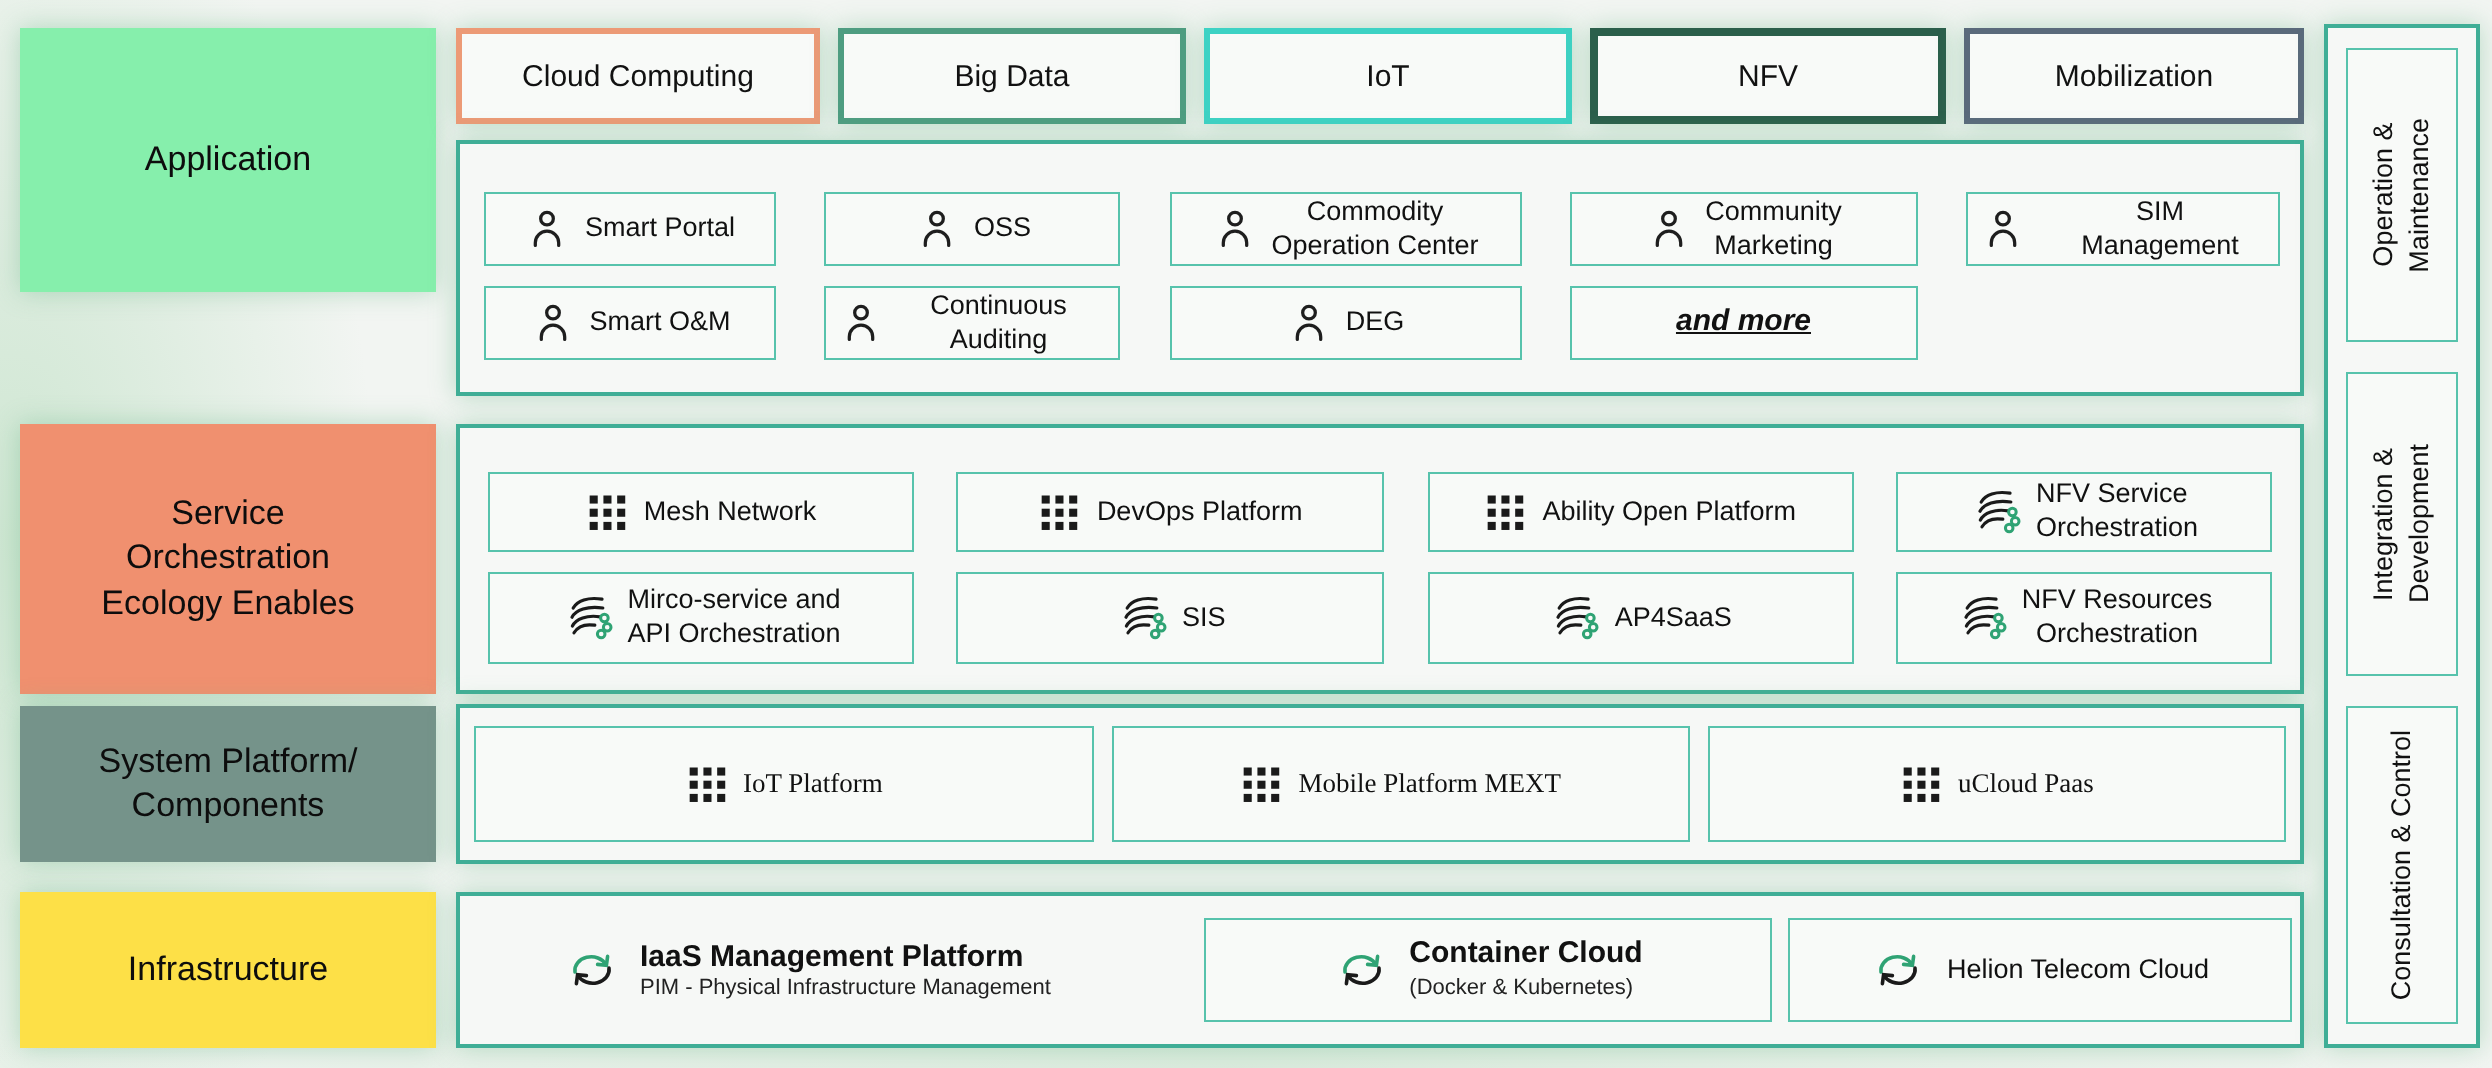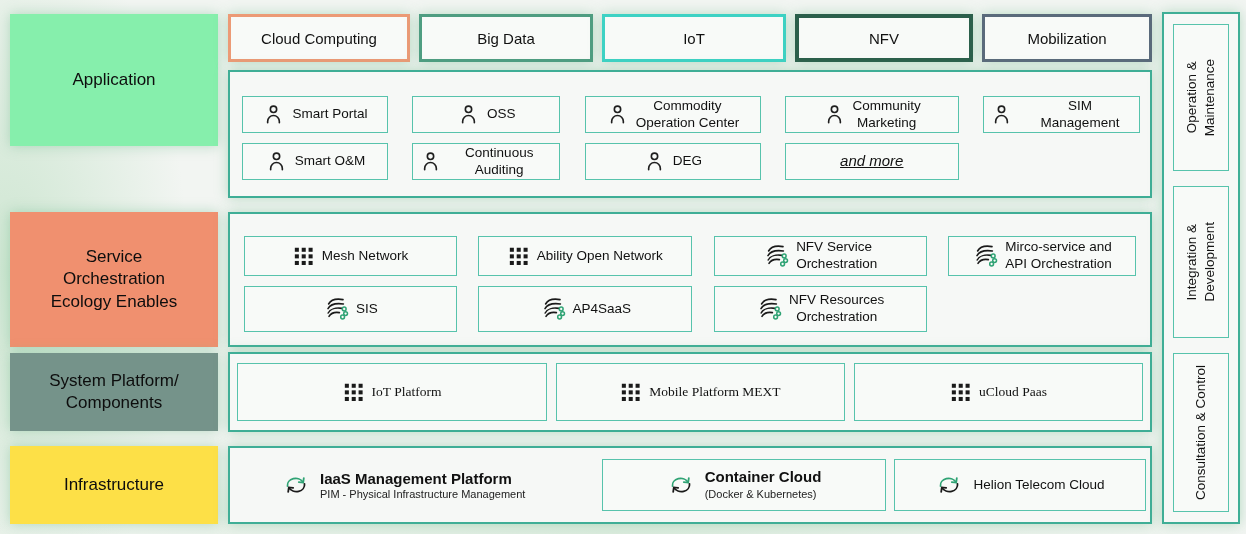--- a/index.html
+++ b/index.html
@@ -42,21 +42,21 @@
     display:grid;height:100%;box-sizing:border-box;padding:24px 10px 0 12px;
     grid-template-columns:146px 148px 176px 174px 157px;
     grid-auto-rows:37px;row-gap:10px;justify-content:space-between;align-content:start;
   }
   #svc-grid{
     display:grid;height:100%;box-sizing:border-box;padding:22px 14px 0 14px;
     grid-template-columns:213px 214px 213px 188px;
     grid-template-rows:40px 46px;row-gap:10px;justify-content:space-between;align-content:start;
   }
   .text-left{text-align:left;}
-  .more-node{font-style:italic;text-decoration:underline;font-weight:normal;font-size:15px;}
+  .more-node{font-style:italic;text-decoration:underline;font-weight:bold;font-size:15px;}
   #sys-row{display:flex;align-items:center;gap:9px;padding:10px 7px;height:100%;box-sizing:border-box;font-family:Liberation Serif, serif;}
   .sys-node{height:58px;}
   #infra-row{display:flex;align-items:center;height:100%;box-sizing:border-box;padding-left:52px;}
   .infra-text{display:flex;flex-direction:column;align-items:flex-start;text-align:left;white-space:normal;}
   .infra-title{font-size:15px;font-weight:bold;}
   .infra-sub{font-size:11px;color:#222;margin-top:1px;}
   .infra-plain{display:flex;align-items:center;gap:10px;width:298px;}
   .infra-box{height:52px;gap:10px;}
   
   #right-col{
@@ -208,21 +208,27 @@
     <div class="node">
       <svg class="icon" width="22" height="22" viewBox="0 0 24 24">
           <use href="#i-grid"></use>
         </svg>
       <span>Mesh Network</span>
     </div>
     <div class="node">
       <svg class="icon" width="22" height="22" viewBox="0 0 24 24">
           <use href="#i-grid"></use>
         </svg>
-      <span>Ability Open Network</span>
+      <span>DevOps Platform</span>
+    </div>
+    <div class="node">
+      <svg class="icon" width="22" height="22" viewBox="0 0 24 24">
+          <use href="#i-grid"></use>
+        </svg>
+      <span>Ability Open Platform</span>
     </div>
     <div class="node text-left">
       <svg class="icon" width="26" height="26" viewBox="0 0 26 26">
           <use href="#i-flow"></use>
         </svg>
       <span>NFV Service
 Orchestration</span>
     </div>
     <div class="node text-left">
       <svg class="icon" width="26" height="26" viewBox="0 0 26 26">

